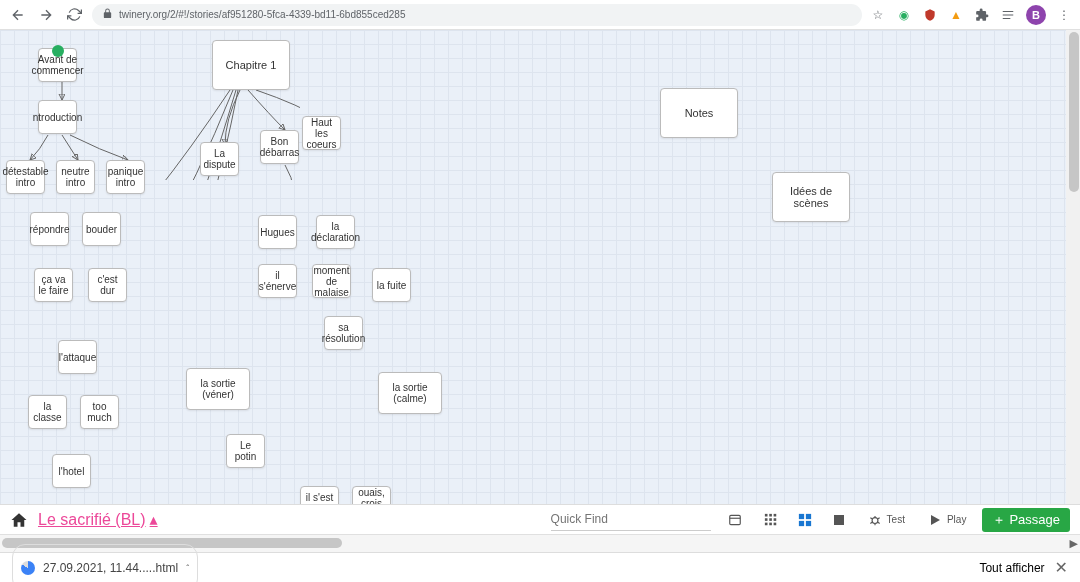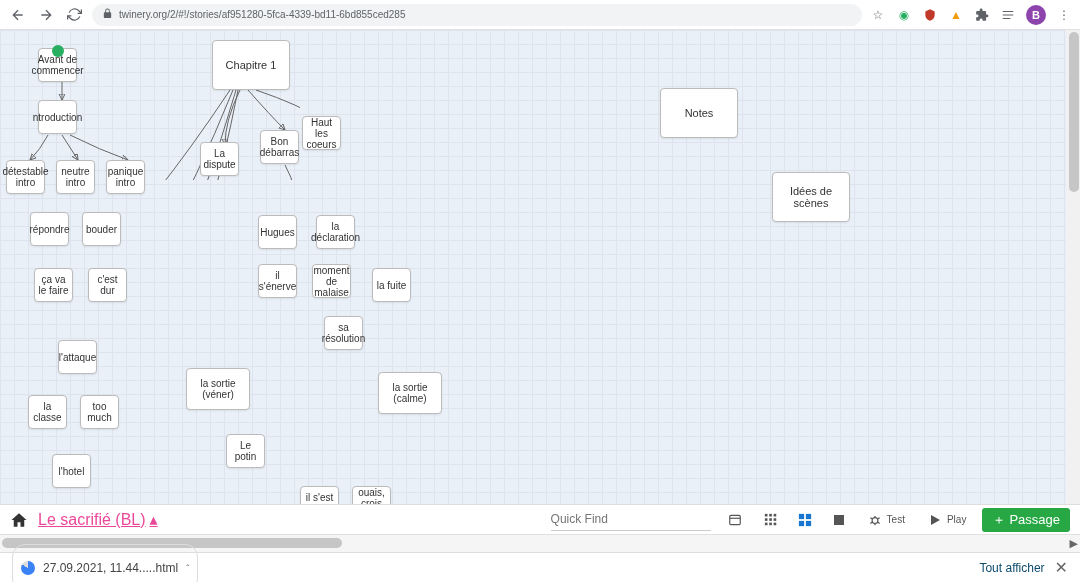--- a/index.html
+++ b/index.html
@@ -342,15 +342,15 @@
   <span class="scroll-arrow">▶</span>
 </div>
 
 <div class="dl-bar">
   <div class="dl-item">
     <div class="dl-ic"></div>
     <span>27.09.2021, 11.44.....html</span>
     <span style="font-size:9px;color:#666">ˆ</span>
   </div>
   <div class="dl-spacer"></div>
-  <span style="font-size:12px;color:#0c4a6e">Tout afficher</span>
+  <span style="font-size:12px;color:#000000">Tout afficher</span>
   <span class="dl-close">✕</span>
 </div>
 
 </body></html>

